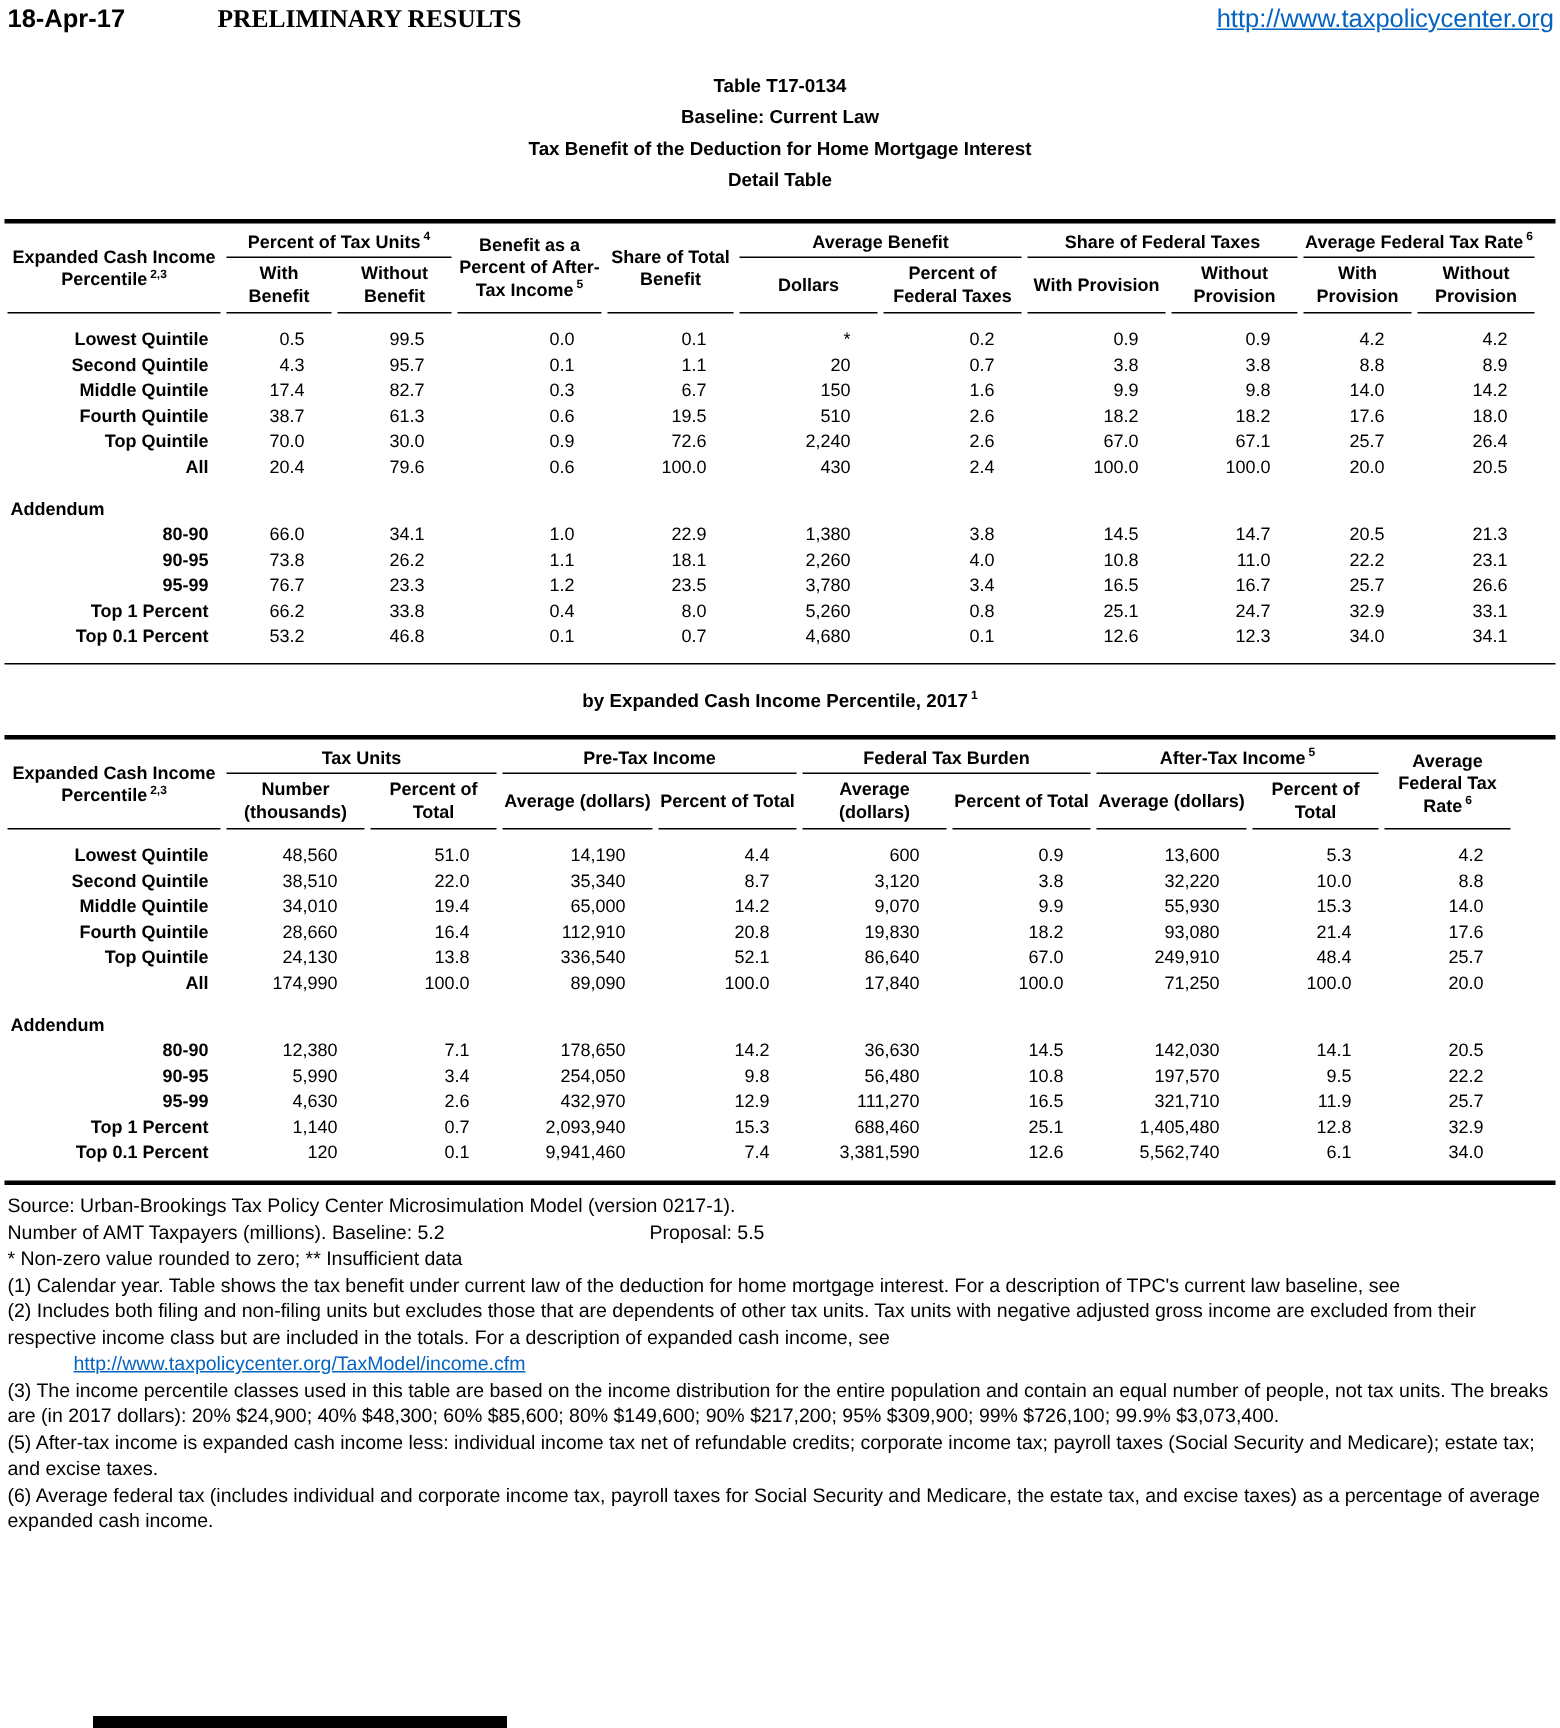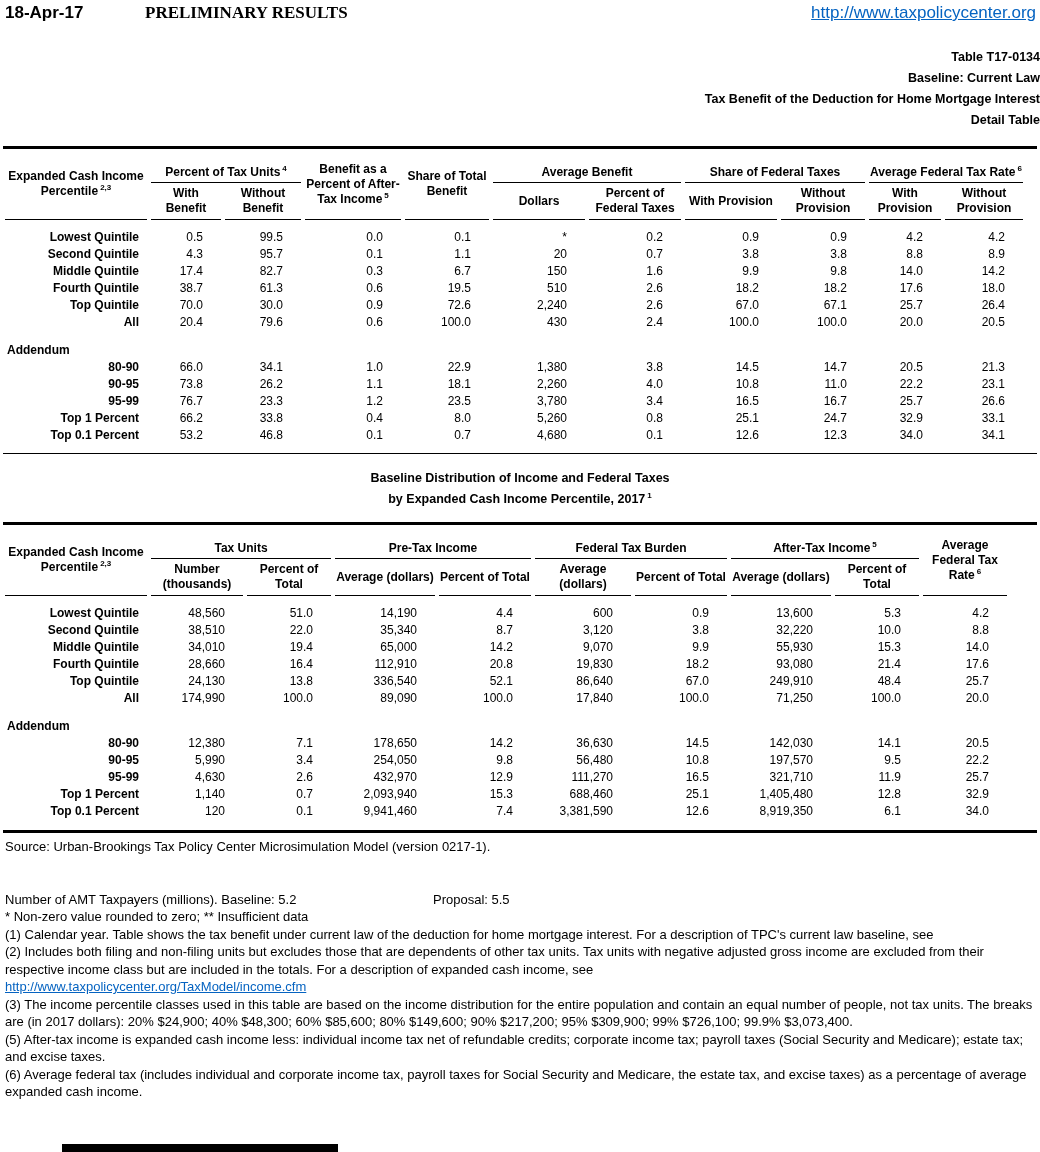--- a/index.html
+++ b/index.html
@@ -8,48 +8,48 @@
     width:1040px; height:1152px; position:relative;
     background:#fff; color:#000;
     font-family:"Liberation Sans", sans-serif; font-size:12px;
     overflow:hidden;
   }
   
   .topbar { display:flex; align-items:flex-start; padding:3px 4px 0 5px; font-size:17px; }
   .topbar .date { width:140px; font-weight:bold; }
   .topbar .status { font-weight:bold;font-family:Liberation Serif, serif; }
   .topbar .spacer { flex:1; }
-  a.link { color:var(--link-color,#0563C1); text-decoration:underline; cursor:pointer; font-weight:normal; }
+  a.link { color:var(--link-color,#0563C1); text-decoration:underline; cursor:pointer; font-weight:normal;margin-left:44px; }
 
   
-  .title-block { text-align:right; font-weight:bold; font-size:12.5px; line-height:21px; margin-top:24px; }
+  .title-block { text-align:center; font-weight:bold; font-size:12.5px; line-height:21px; margin-top:24px; }
   .t2-title { text-align:center; font-weight:bold; font-size:12.5px; line-height:21px; margin:14px 0 12px 0; }
   sup { font-size:8px; vertical-align:super; line-height:0; margin-left:2px; }
 
   
   .rule-double { height:3px; border-top:2px solid #000; border-bottom:1px solid #000; margin:0 3px; }
   .rule-single { border-top:1.5px solid #000; margin:0 3px; }
   .rule-thick  { border-top:3px solid #000; margin:0 3px; }
 
   
   table { border-collapse:separate; border-spacing:4px 0; table-layout:fixed; margin:0 1px; }
   th { font-weight:bold; text-align:center; vertical-align:middle; padding:2px 1px; line-height:15px; font-size:12px; }
-  th.grp { padding-top:16px; }
+  th.grp { padding-top:5px; }
   th.sub { vertical-align:middle; padding-bottom:3px; padding-top:3px; }
   .hline { border-bottom:1px solid #000; }
   td.num { text-align:right; padding:0 18px 0 0; line-height:17px; white-space:nowrap; }
   td.row-label { text-align:right; font-weight:bold; padding:0 8px 0 0; line-height:17px; white-space:nowrap; }
   tr.spacer td { height:9px; padding:0; }
   tr.spacer2 td { height:11px; padding:0; }
   td.addendum { font-weight:bold; text-align:left; padding:0 0 0 2px; line-height:17px; }
 
   
   .footnotes { margin:5px 4px 0 5px; font-size:13px; line-height:17.5px; }
   .footnotes p { margin:0; }
-  .amt-left { display:inline-block; width:428px;margin-top:35px; }
+  .amt-left { display:inline-block; width:428px; }
 
   .bottom-bar { position:absolute; left:62px; top:1144px; width:276px; height:8px; background:#000; }
 </style>
 </head>
 <body>
 
 <div class="topbar">
   <span class="date">18-Apr-17</span>
   <span class="status">PRELIMINARY RESULTS</span>
   <span class="spacer"></span>
@@ -259,21 +259,20 @@
           <td class="num">12.3</td>
           <td class="num">34.0</td>
           <td class="num">34.1</td>
         </tr>
       </tbody>
   </table>
   <div class="rule-single" style="margin-top:9px;"></div>
 </div>
 
 <div class="t2-title">
-  <div>Baseline Distribution of Income and Federal Taxes</div>
   <div><span>by Expanded Cash Income Percentile, 2017</span><sup>1</sup></div>
 </div>
 
 <div>
   <div class="rule-double"></div>
   <table>
     <colgroup>
       <col style="width:142px">
         <col style="width:92px">
         <col style="width:84px">
@@ -443,21 +442,21 @@
           <td class="num">32.9</td>
         </tr>
         <tr>
           <td class="row-label">Top 0.1 Percent</td>
           <td class="num">120</td>
           <td class="num">0.1</td>
           <td class="num">9,941,460</td>
           <td class="num">7.4</td>
           <td class="num">3,381,590</td>
           <td class="num">12.6</td>
-          <td class="num">8,919,350</td>
+          <td class="num">5,562,740</td>
           <td class="num">6.1</td>
           <td class="num">34.0</td>
         </tr>
       </tbody>
   </table>
   <div class="rule-thick" style="margin-top:10px;"></div>
 </div>
 
 <div class="footnotes">
   <p>Source: Urban-Brookings Tax Policy Center Microsimulation Model (version 0217-1).</p>

